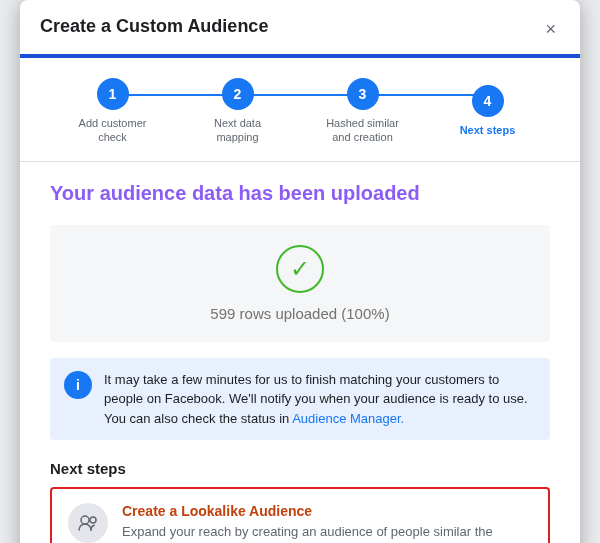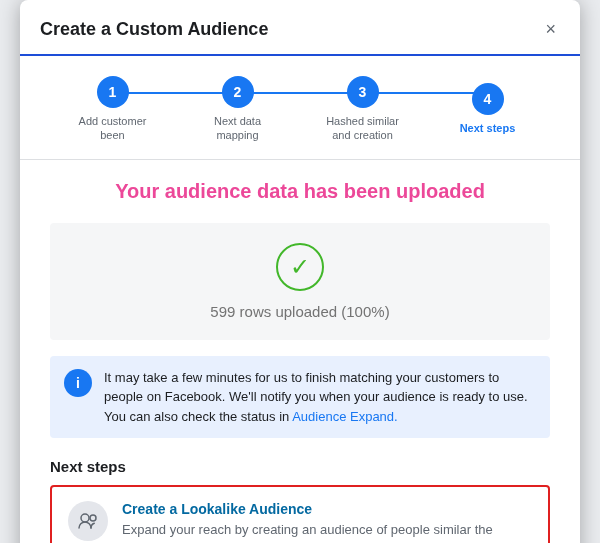--- a/index.html
+++ b/index.html
@@ -15,23 +15,23 @@
     .modal {
       background: #fff;
       border-radius: 8px;
       width: 560px;
       box-shadow: 0 2px 20px rgba(0,0,0,0.3);
       overflow: hidden;
     }
     .modal-header {
       display: flex;
       justify-content: space-between;
-      align-items: center;
+      align-items: flex-start;
       padding: 16px 20px 12px;
-      border-bottom: 2px solid #1d4ed8;
+      border-bottom: 4px solid #1d4ed8;
     }
     .modal-title {
       font-size: 18px;
       font-weight: 600;
       color: #1c1e21;
     }
     .close-btn {
       cursor: pointer;
       color: #606770;
       font-size: 18px;
@@ -86,24 +86,24 @@
       line-height: 1.3;
     }
     .step-label.active {
       color: #1877f2;
       font-weight: 600;
     }
     .modal-body {
       padding: 20px 30px;
     }
     .upload-title {
-      text-align: center;
+      text-align: left;
       font-size: 20px;
       font-weight: 600;
-      color: #ec4899;
+      color: #8b5cf6;
       margin-bottom: 20px;
     }
     .upload-status-box {
       background: #f5f6f7;
       border-radius: 4px;
       padding: 20px;
       display: flex;
       flex-direction: column;
       align-items: center;
       margin-bottom: 16px;
@@ -188,21 +188,21 @@
       align-items: center;
       justify-content: center;
       flex-shrink: 0;
       color: #606770;
       font-size: 18px;
     }
     .card-content {}
     .card-title {
       font-size: 14px;
       font-weight: 700;
-      color: #0369a1;
+      color: #c2410c;
       margin-bottom: 4px;
     }
     .card-desc {
       font-size: 13px;
       color: #606770;
       line-height: 1.4;
     }
   </style>
 </head>
 <body>
@@ -211,21 +211,21 @@
   <div class="modal-header">
     <span class="modal-title">Create a Custom Audience</span>
     <button class="close-btn">×</button>
   </div>
 
   <div class="stepper">
 
   <div class="step-item">
         <div class="step-line"></div>
         <div class="step-circle">1</div>
-        <div class="step-label">Add customer been</div>
+        <div class="step-label">Add customer check</div>
       </div>
       <div class="step-item">
         <div class="step-line"></div>
         <div class="step-circle">2</div>
         <div class="step-label">Next data mapping</div>
       </div>
       <div class="step-item">
         <div class="step-line"></div>
         <div class="step-circle">3</div>
         <div class="step-label">Hashed similar and creation</div>
@@ -244,21 +244,21 @@
     <div class="upload-status-box">
       <div class="check-circle">
         <span class="check-icon">✓</span>
       </div>
       <div class="upload-count">599 rows uploaded (100%)</div>
     </div>
 
     <div class="info-box">
       <div class="info-icon">i</div>
       <div class="info-text">
-        <span>It may take a few minutes for us to finish matching your customers to people on Facebook. We'll notify you when your audience is ready to use. You can also check the status in </span><a class="info-link" href="#">Audience Expand.</a>
+        <span>It may take a few minutes for us to finish matching your customers to people on Facebook. We'll notify you when your audience is ready to use. You can also check the status in </span><a class="info-link" href="#">Audience Manager.</a>
       </div>
     </div>
 
     <div class="section-title">Next steps</div>
 
     <div class="next-step-card highlighted">
       <div class="card-icon">
         <svg width="22" height="22" viewBox="0 0 22 22" fill="none" xmlns="http://www.w3.org/2000/svg">
           <circle cx="8" cy="8" r="4" stroke="#606770" stroke-width="1.5"></circle>
           <path d="M2 18c0-3.314 2.686-6 6-6s6 2.686 6 6" stroke="#606770" stroke-width="1.5" stroke-linecap="round"></path>

